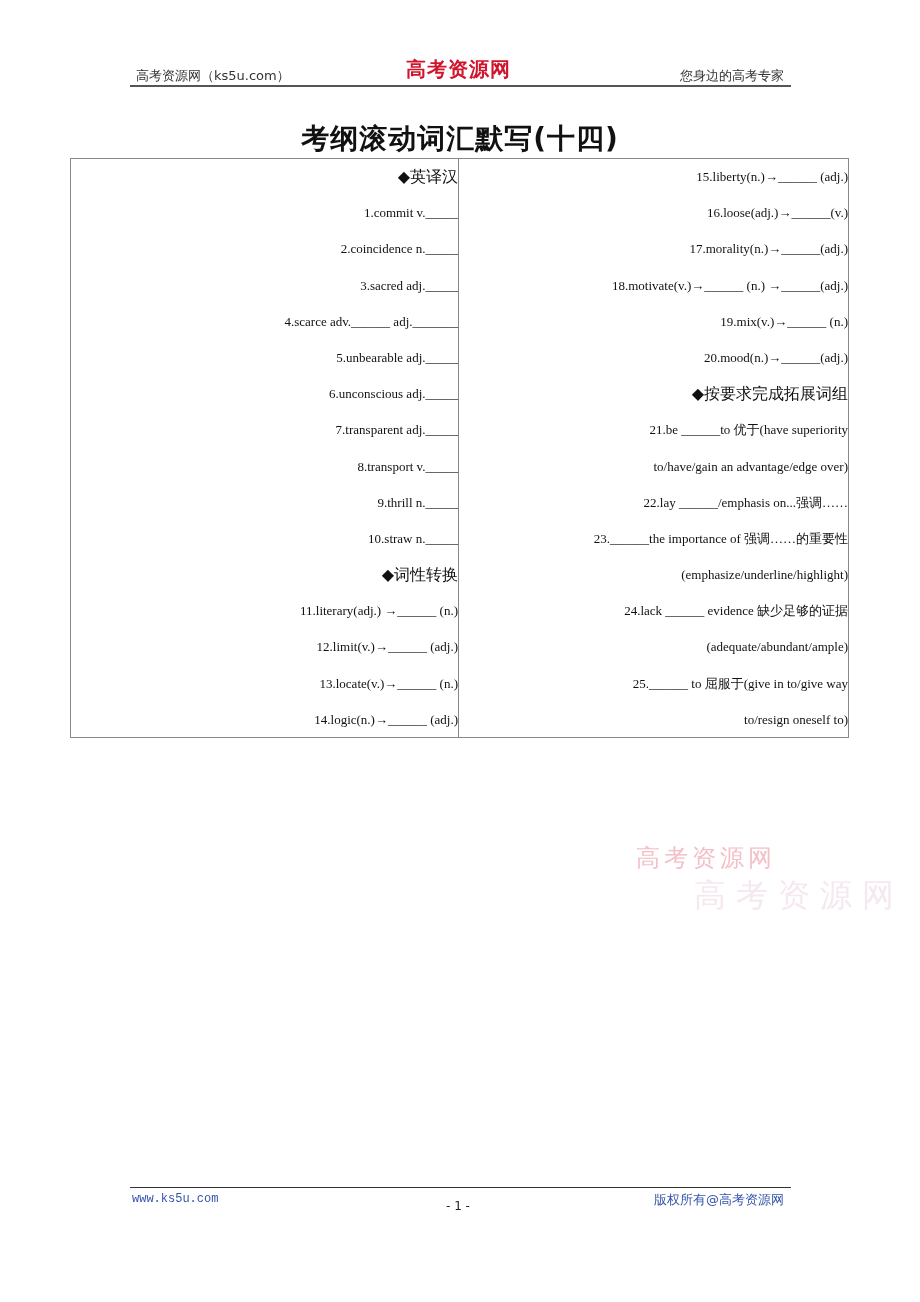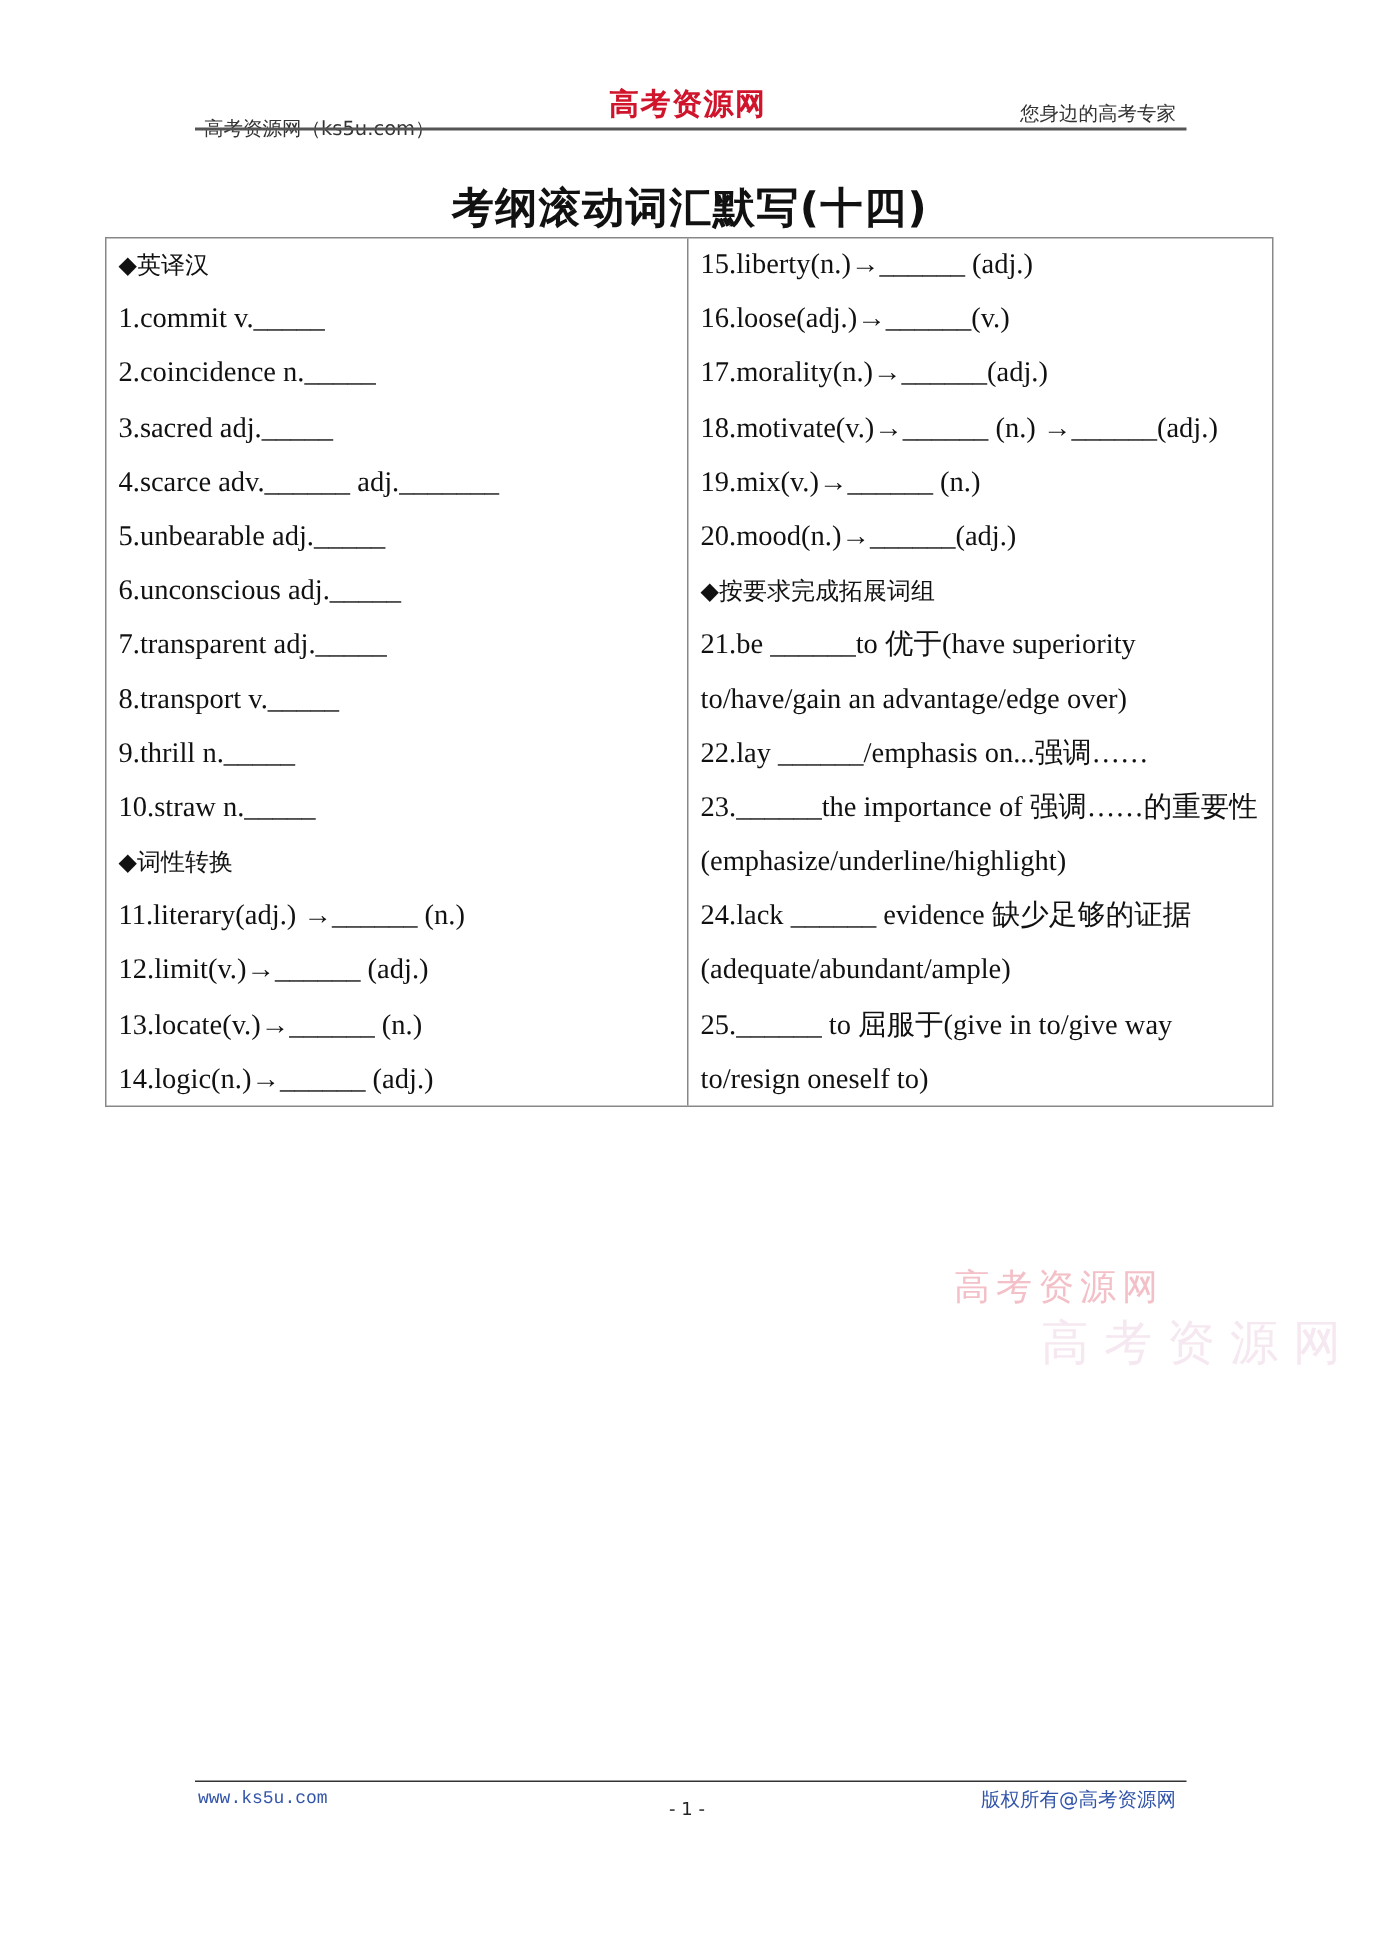--- a/index.html
+++ b/index.html
@@ -1,34 +1,34 @@
 <!DOCTYPE html>
 <html><head>
 <meta charset="utf-8">
 <style>
   html, body { margin:0; padding:0; background:#ffffff; }
   body { width:920px; height:1302px; position:relative; overflow:hidden;
          font-family:"Liberation Serif", "DejaVu Serif", serif; color:#111; }
   .header { position:absolute; left:130px; top:56px; width:660px; height:32px; }
-  .header .left { position:absolute; left:6px; top:21px; font-size:13px; color:#333;
+  .header .left { position:absolute; left:6px; top:11px; font-size:13px; color:#333;
                   font-family:"DejaVu Sans", sans-serif; }
   .header .center { position:absolute; left:276px; top:0px; font-size:20px; color:#d0142c;
                     font-family:"DejaVu Serif", serif; letter-spacing:1px; font-weight:bold; }
   .header .right { position:absolute; right:6px; top:11px; font-size:13px; color:#333;
                    font-family:"DejaVu Sans", sans-serif;margin-left:16px; }
   .header-rule { position:absolute; left:130px; top:85px; width:661px; height:0;
                  border-top:2px solid #555; }
   .title { position:absolute; left:0; width:920px; top:120px; text-align:center;
            font-size:28px; font-weight:bold; font-family:"DejaVu Sans", sans-serif; color:#111; letter-spacing:1px; }
   .table { position:absolute; left:70px; top:158px; width:779px; height:580px;
-           border:1px solid #888; box-sizing:border-box; display:flex; }
+           border:1px solid #888; box-sizing:border-box; display:flex;text-align:right; }
   .col { box-sizing:border-box; padding:6px 0 0 8px; }
   .col.left { width:389px; border-right:1px solid #888; }
   .col.right { width:390px; }
-  .line { height:36.2px; line-height:24px; font-size:19px; white-space:nowrap; }
+  .line { height:36.2px; line-height:24px; font-size:13px; white-space:nowrap; }
   .section { font-family:"DejaVu Sans", sans-serif; font-size:16px; }
   .watermark { position:absolute; font-family:"DejaVu Serif", serif; }
   .wm1 { left:636px; top:842px; font-size:24px; color:#f3c0c8; letter-spacing:4px; }
   .wm2 { left:694px; top:874px; font-size:32px; color:#f5e8f0; letter-spacing:10px; }
   .footer-rule { position:absolute; left:130px; top:1187px; width:661px; height:0; border-top:1px solid #333; }
   .footer .left { position:absolute; left:132px; top:1192px; font-size:12px; color:#3355aa;
                   font-family:"Liberation Mono", monospace; }
   .footer .center { position:absolute; left:446px; top:1199px; font-size:12px; color:#222;
                     font-family:"DejaVu Sans", sans-serif; }
   .footer .right { position:absolute; right:136px; top:1191px; font-size:13px; color:#3355aa;

